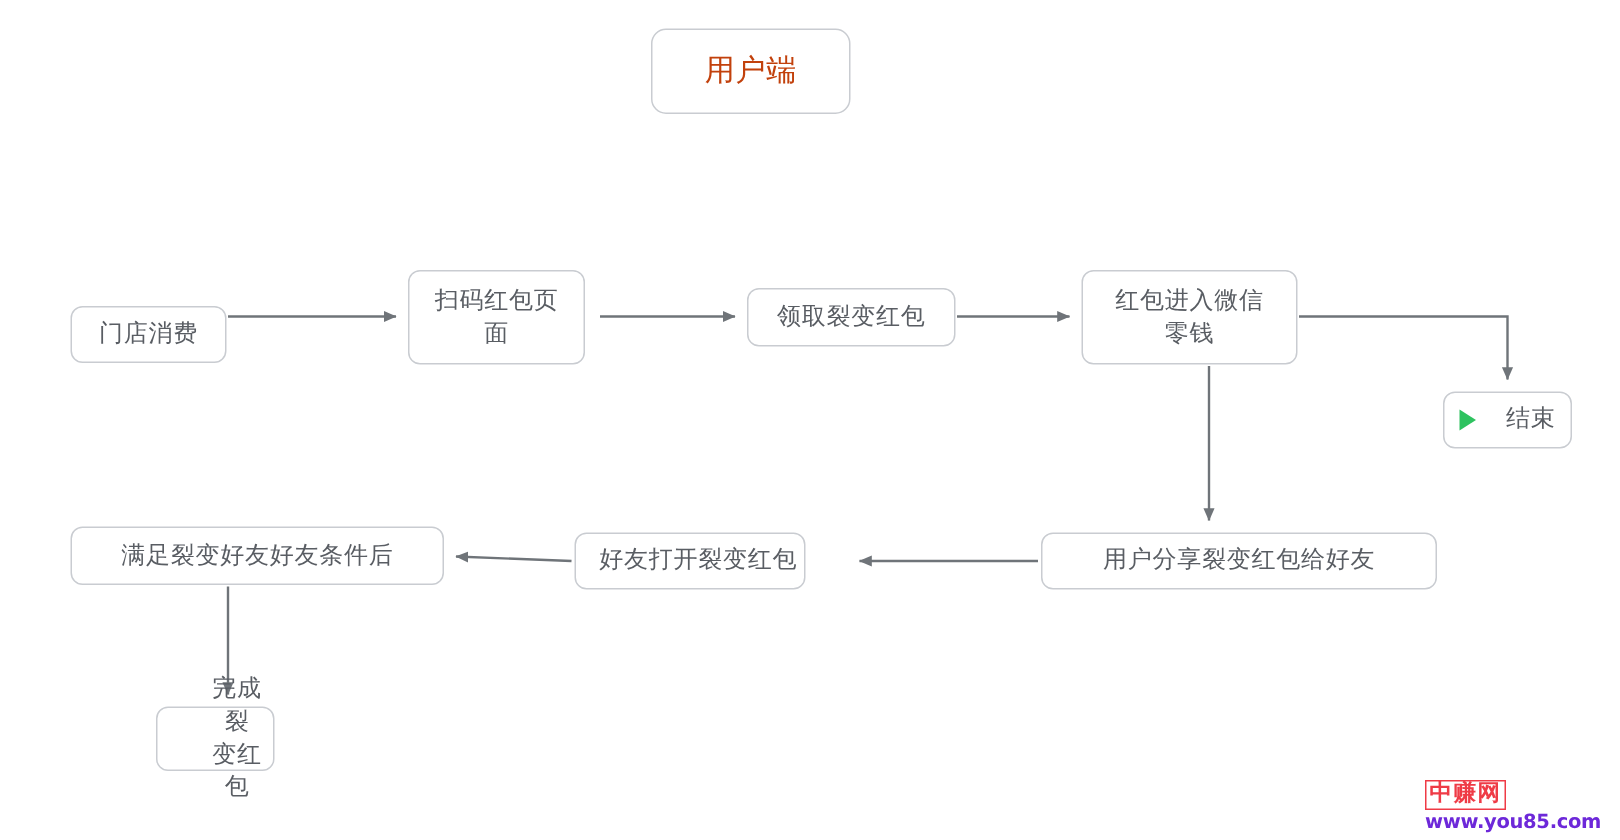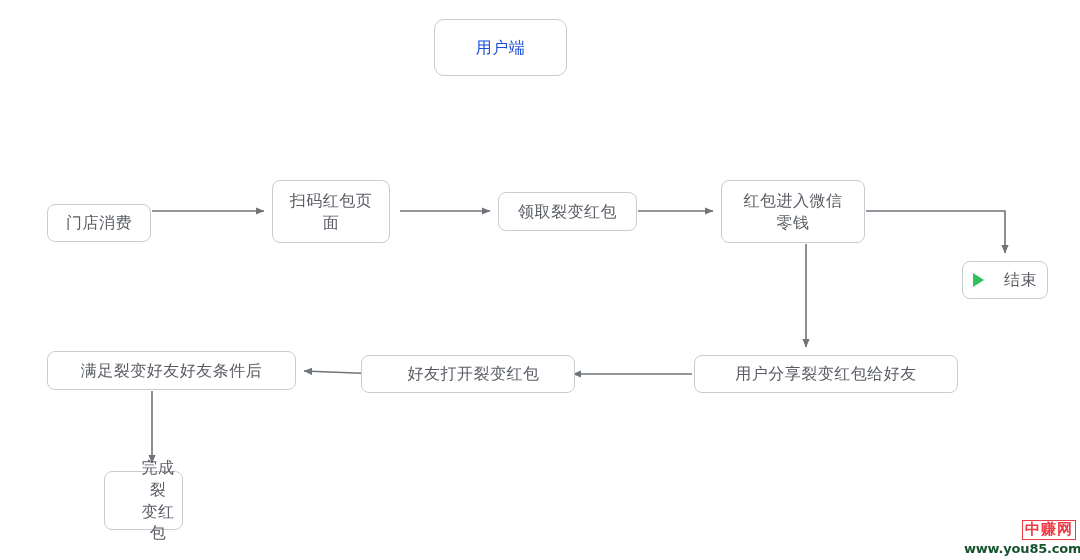--- a/index.html
+++ b/index.html
@@ -25,22 +25,22 @@
     display: flex;
     align-items: center;
     justify-content: center;
     text-align: center;
     line-height: 1.35;
     letter-spacing: 0.5px;
     box-shadow: 0 0 0 0 rgba(0,0,0,0);
     white-space: pre-line;
   }
   .node-title {
-    font-size: 16px;
-    color: #1d4ed8;
+    font-size: 20px;
+    color: #c2410c;
     border-radius: 10px;
   }
   .node-step {
     font-size: 16px;
   }
   .node-end {
     font-size: 16px;
     gap: 20px;
   }
   .flag-icon {
@@ -63,39 +63,39 @@
     height: 560px;
     pointer-events: none;
   }
   .wire {
     fill: none;
     stroke: #6f7479;
     stroke-width: 1.6;
   }
   .watermark {
     position: absolute;
-    right: 4px;
+    right: 18px;
     bottom: 4px;
     width: 112px;
-    text-align: right;
+    text-align: left;
     font-family: "DejaVu Sans", "Liberation Sans", sans-serif;
   }
   .wm-cn {
     display: inline-block;
     border: 1.5px solid #ef3b46;
     color: #ef3b46;
     font-size: 15px;
     font-weight: bold;
     letter-spacing: 1px;
     padding: 0px 2px 1px 2px;
     line-height: 1.15;
     font-family: "Liberation Serif", "DejaVu Serif", serif;
   }
   .wm-url {
-    color: #14532d;
+    color: #6d28d9;
     font-size: 13px;
     font-weight: bold;
     letter-spacing: -0.2px;
     margin-top: 1px;
   }
 </style>
 </head>
 <body>
 
 <div id="canvas">
@@ -127,23 +127,23 @@
   <div id="node-layer">
       <div class="node node-title" style="left: 434px; top: 19px; width: 133px; height: 57px;"><span>用户端</span></div>
       <div class="node node-step" style="left: 47px; top: 204px; width: 104px; height: 38px;"><span class="end-label">门店消费</span></div>
       <div class="node node-step" style="left: 272px; top: 180px; width: 118px; height: 63px;"><span class="end-label">扫码红包页
 面</span></div>
       <div class="node node-step" style="left: 498px; top: 192px; width: 139px; height: 39px; text-align: center;"><span class="end-label">领取裂变红包</span></div>
       <div class="node node-step" style="left: 721px; top: 180px; width: 144px; height: 63px;"><span class="end-label">红包进入微信
 零钱</span></div>
       <div class="node node-end" style="left: 962px; top: 261px; width: 86px; height: 38px;"><span class="flag-icon"></span><span class="end-label">结束</span></div>
       <div class="node node-step" style="left: 694px; top: 355px; width: 264px; height: 38px;"><span class="end-label">用户分享裂变红包给好友</span></div>
-      <div class="node node-step" style="left: 361px; top: 355px; width: 214px; height: 38px; padding-left: 11px;"><span class="end-label">好友打开裂变红包</span></div>
+      <div class="node node-step" style="left: 383px; top: 355px; width: 154px; height: 38px; padding-left: 11px;"><span class="end-label">好友打开裂变红包</span></div>
       <div class="node node-step" style="left: 47px; top: 351px; width: 249px; height: 39px;"><span class="end-label">满足裂变好友好友条件后</span></div>
-      <div class="node node-step" style="left: 104px; top: 471px; width: 79px; height: 59px; padding-left: 29px;"><span class="end-label">完成裂
+      <div class="node node-step" style="left: 104px; top: 471px; width: 79px; height: 43px; padding-left: 29px;"><span class="end-label">完成裂
 变红包</span></div>
     </div>
 
   <div class="watermark">
     <div class="wm-cn">中赚网</div>
     <div class="wm-url">www.you85.com</div>
   </div>
 
 </div>
 

